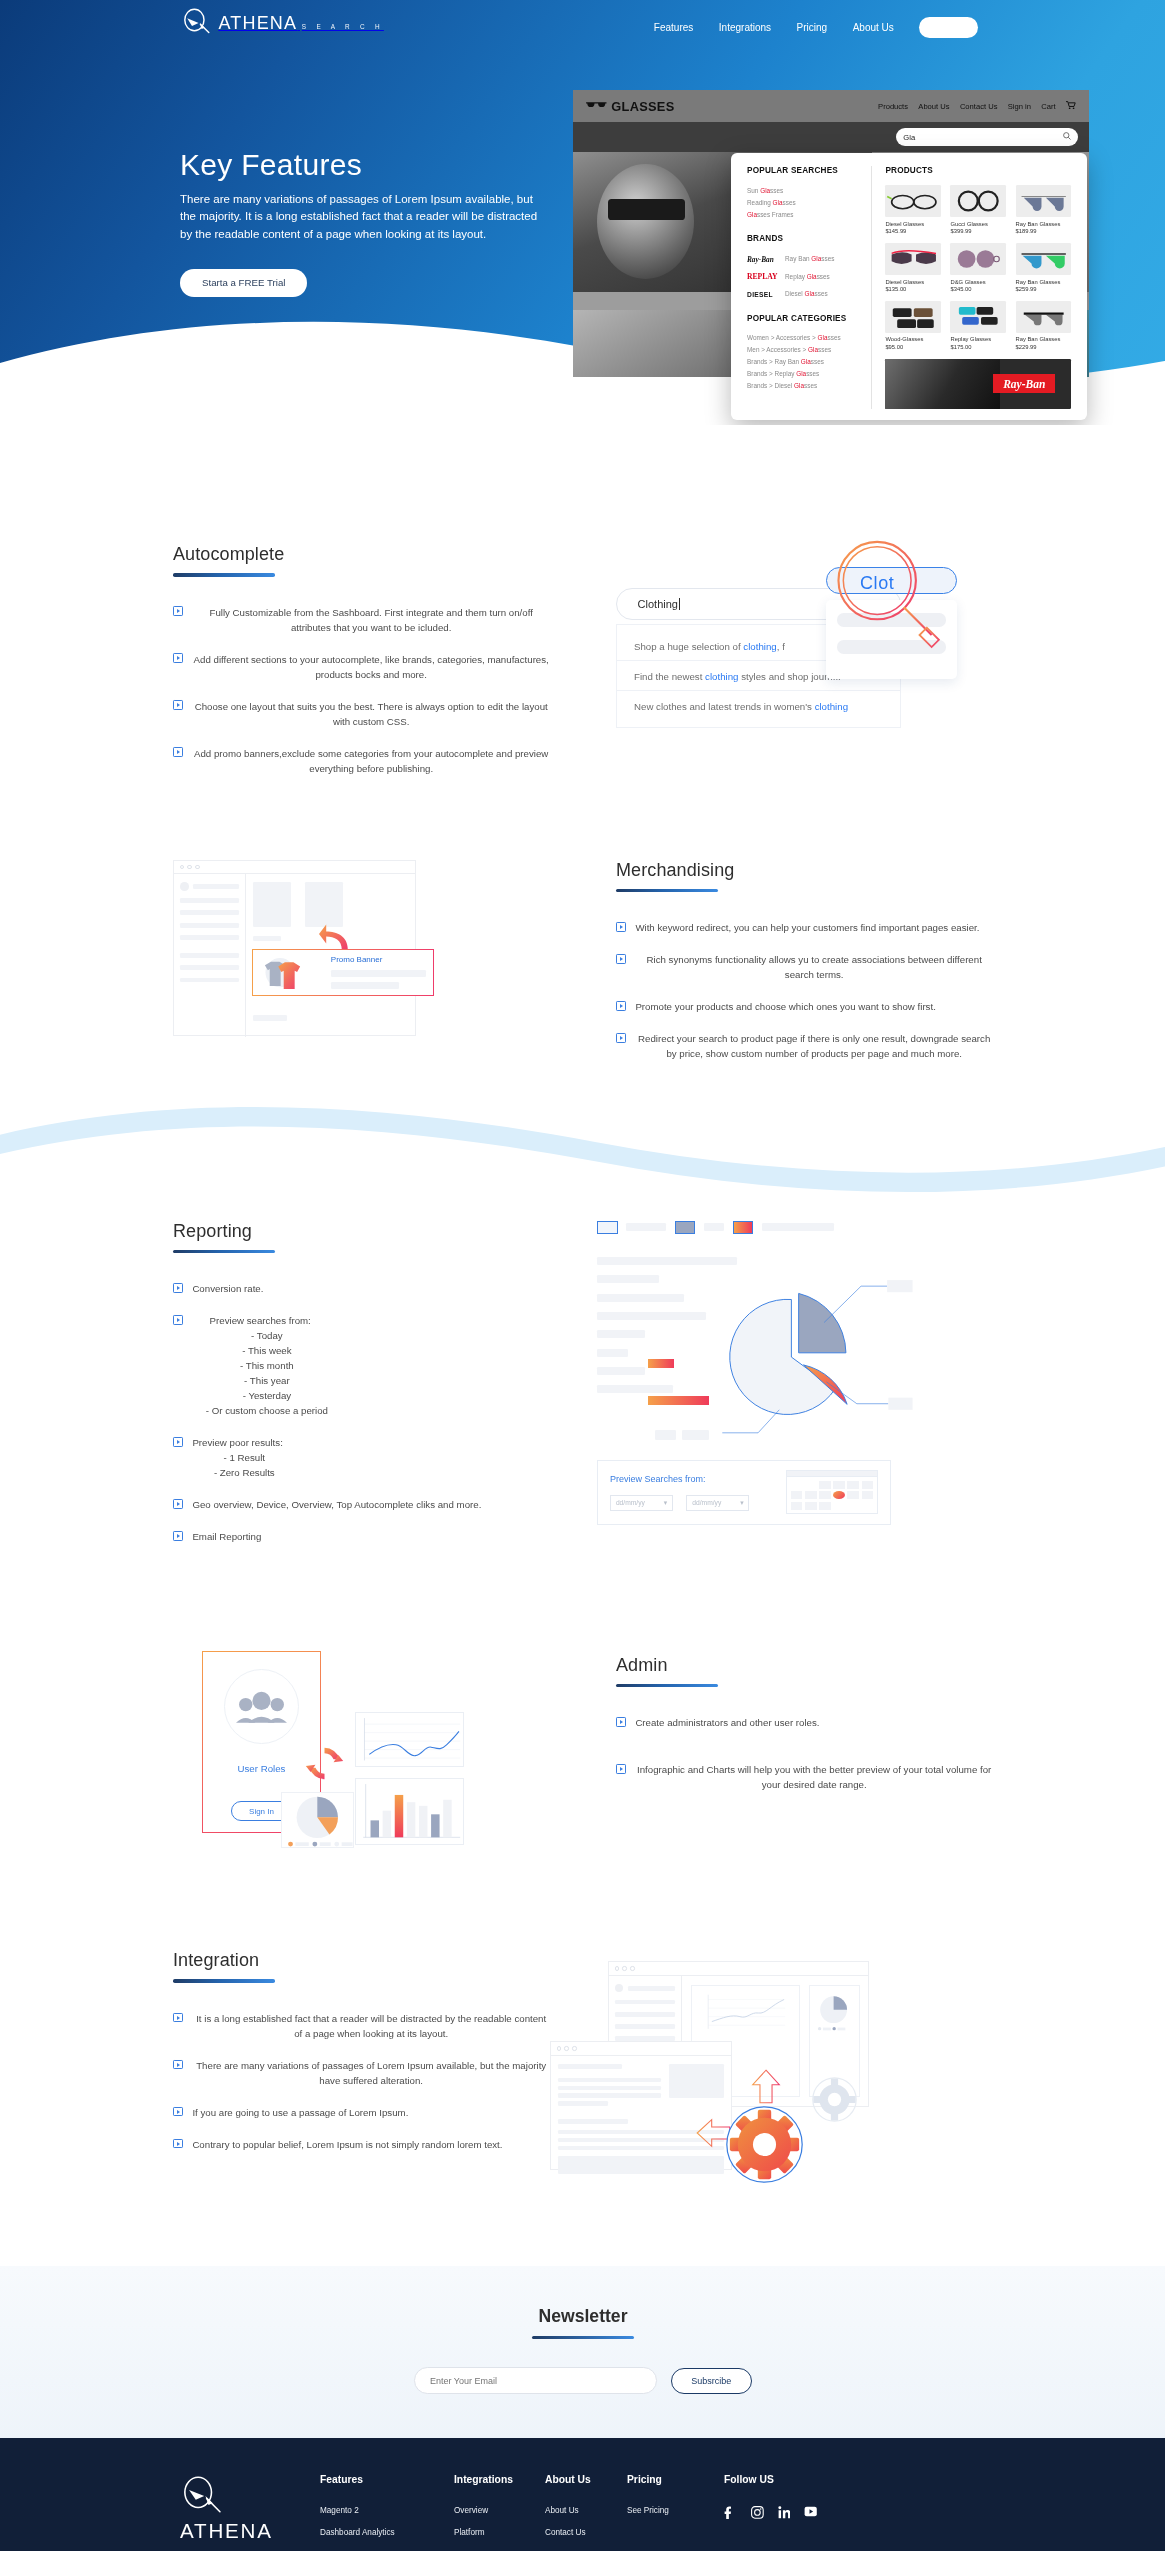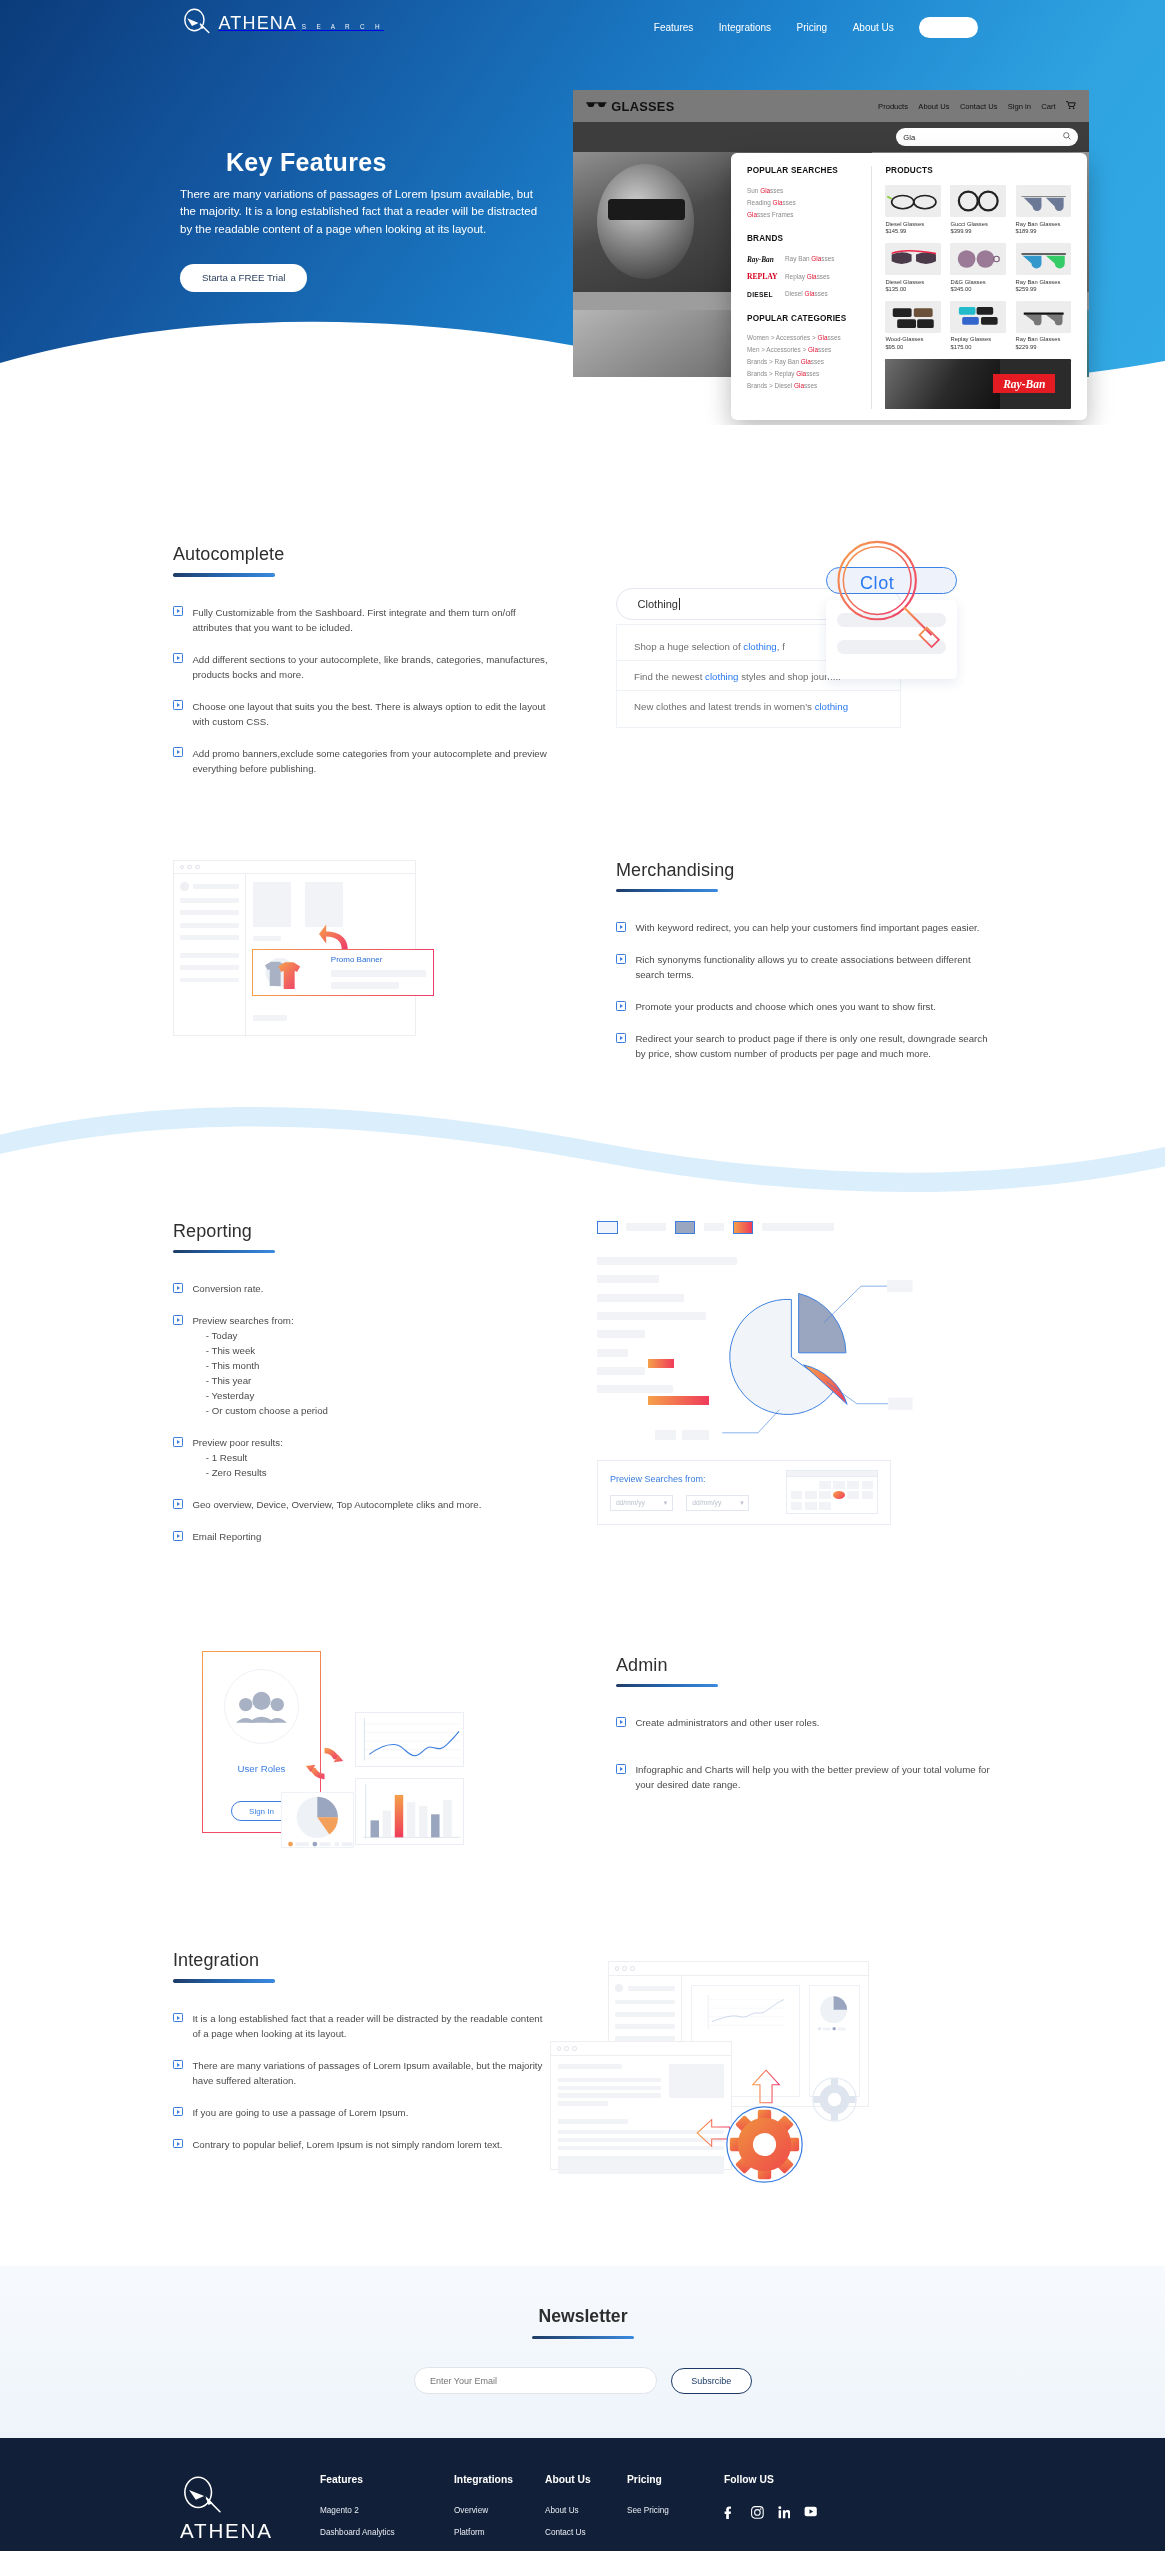--- a/index.html
+++ b/index.html
@@ -28,21 +28,21 @@
   .logo-txt { margin-left:2.4px; }
   .logo-name { color:#fff; font-size:18px; letter-spacing:1.2px; font-weight:400; line-height:18px;}
   .logo-sub { color:#fff; font-size:6.4px; letter-spacing:4.3px; line-height:8.5px; padding-left:1.8px; opacity:.95;}
   .navlinks { position:absolute; right:188px; top:17px; display:flex; align-items:center; gap:25.5px; }
   .navlinks a { color:#fff; font-size:10px; text-decoration:none; white-space:nowrap; }
   .btn-demo {
     background:#fff; color:#1f3b63; border-radius:13.4px; padding:5.5px 16px;
     font-size:10px; text-decoration:none; line-height:1;
   }
   .hero-left { position:absolute; left:180px; top:148px; width:377px; z-index:4; }
-  .hero-left h1 { font-size:25px; color:#fff; font-weight:bold; letter-spacing:0.3px;margin-left:46px; }
+  .hero-left h1 { font-size:30px; color:#fff; font-weight:normal; letter-spacing:0.3px; }
   .hero-left p { color:#fff; font-size:11.5px; line-height:17.6px; margin-top:8.5px; width:358px; }
   .btn-trial {
     display:inline-block; margin-top:25.5px; background:#fff; color:#2b3f5c;
     border-radius:16px; padding:8.5px 22px; font-size:9.7px; text-decoration:none;
   }
 
   
   .mock { position:absolute; left:573px; top:90px; width:516px; z-index:3; }
   .mock-win { width:516px; background:#6f6f6f; position:relative; }
   .mock-bar {
@@ -97,21 +97,21 @@
       background:linear-gradient(120deg,#6e6e6e,#2a2a2a 55%,#111); }
   .banner-rb { background:#e41b23; color:#fff; font-family:"Liberation Serif",serif; font-style:italic;
       font-weight:bold; font-size:11.5px; padding:3.6px 9.7px; z-index:2; }
 
   
   .section { position:relative; }
   .sec-title { font-size:18px; color:#2e2e2e; font-weight:400; letter-spacing:0.1px;}
   .sec-rule { width:102px; height:3.6px; border-radius:1.8px; margin-top:8px;
       background:linear-gradient(90deg,#1f3c66 0%,#2463ac 45%,#3a8ae0 100%); }
   .bullets { margin-top:28px; }
-  .bullet { display:flex; align-items:flex-start; margin-bottom:17px; }
+  .bullet { display:flex; align-items:flex-start; margin-bottom:17px;text-align:center; }
   .bul-ico {
     flex:0 0 9.7px; width:9.7px; height:9.7px; border:1px solid #3a7ee0; border-radius:1.2px;
     margin-top:1.8px; margin-right:9.7px; position:relative;
   }
   .bul-ico::after {
     content:""; position:absolute; left:2.7px; top:1.8px;
     border-left:3px solid #3a7ee0; border-top:2.1px solid transparent; border-bottom:2.1px solid transparent;
   }
   .bul-txt { font-size:9.7px; line-height:15px; color:#4b4b4b; }
   .sub-list { margin-top:1.2px; }

